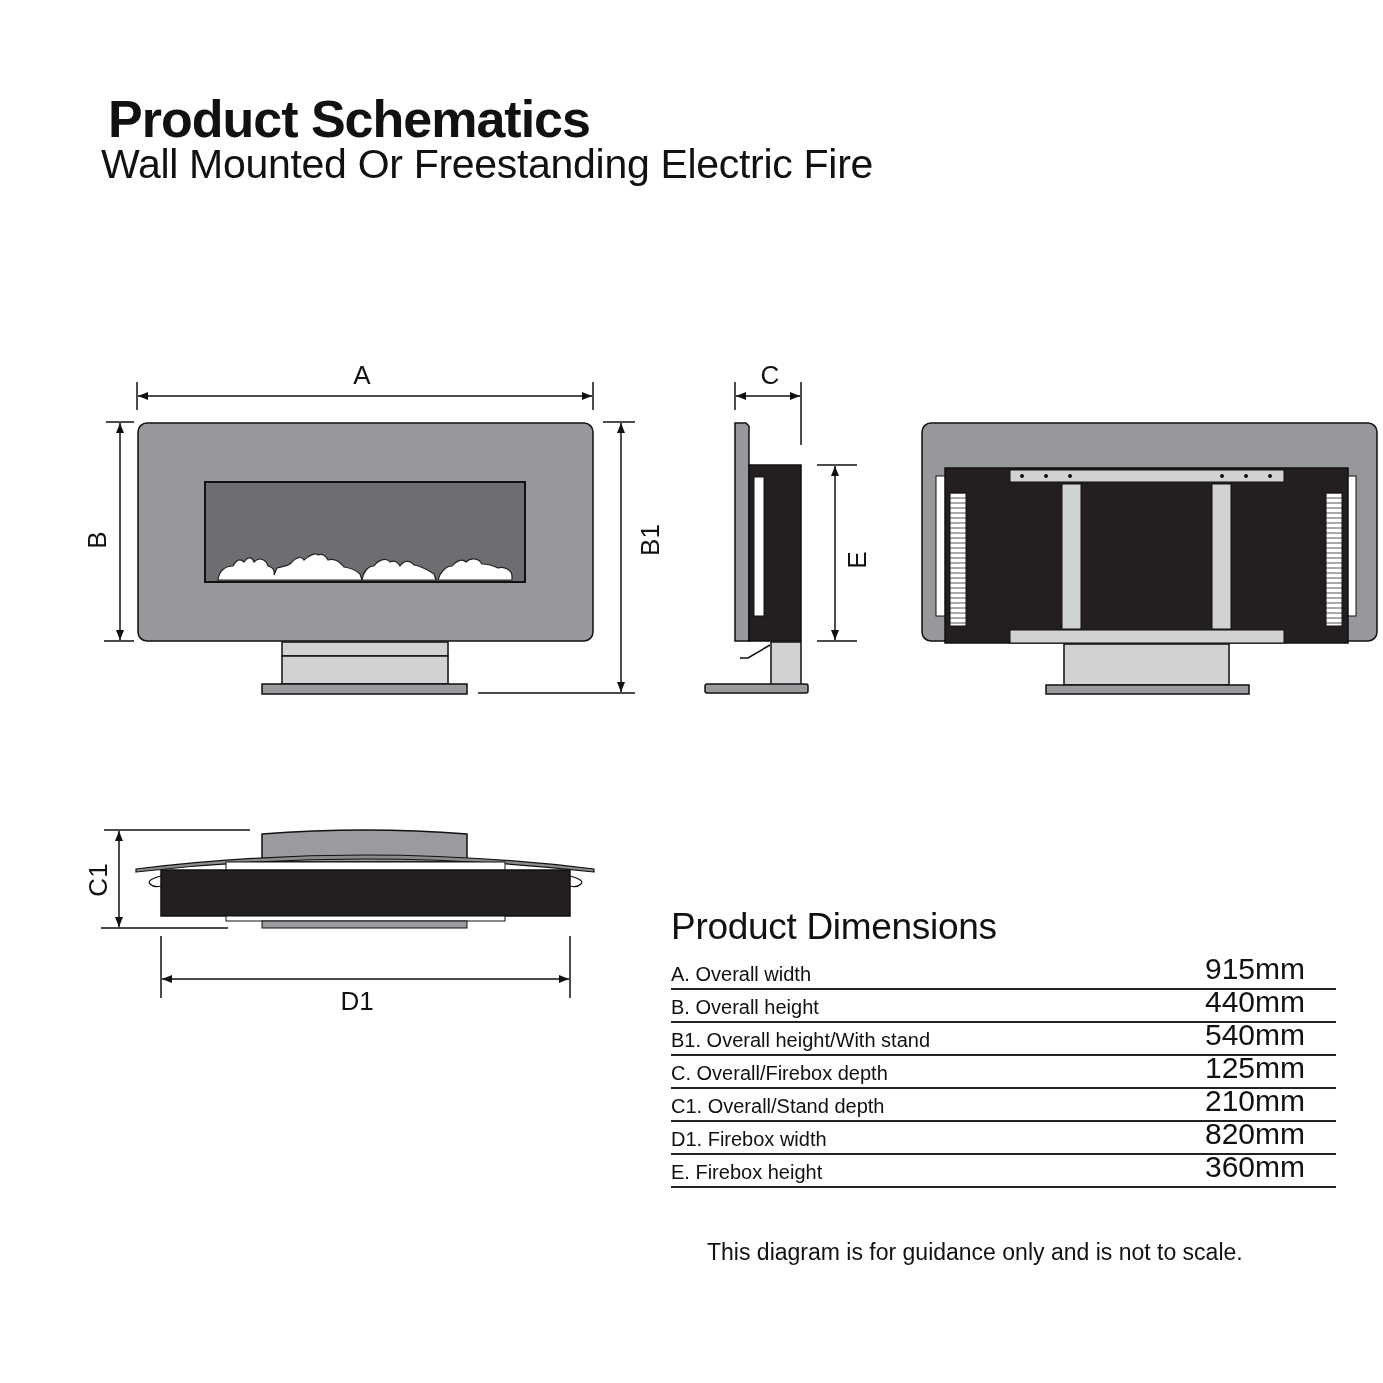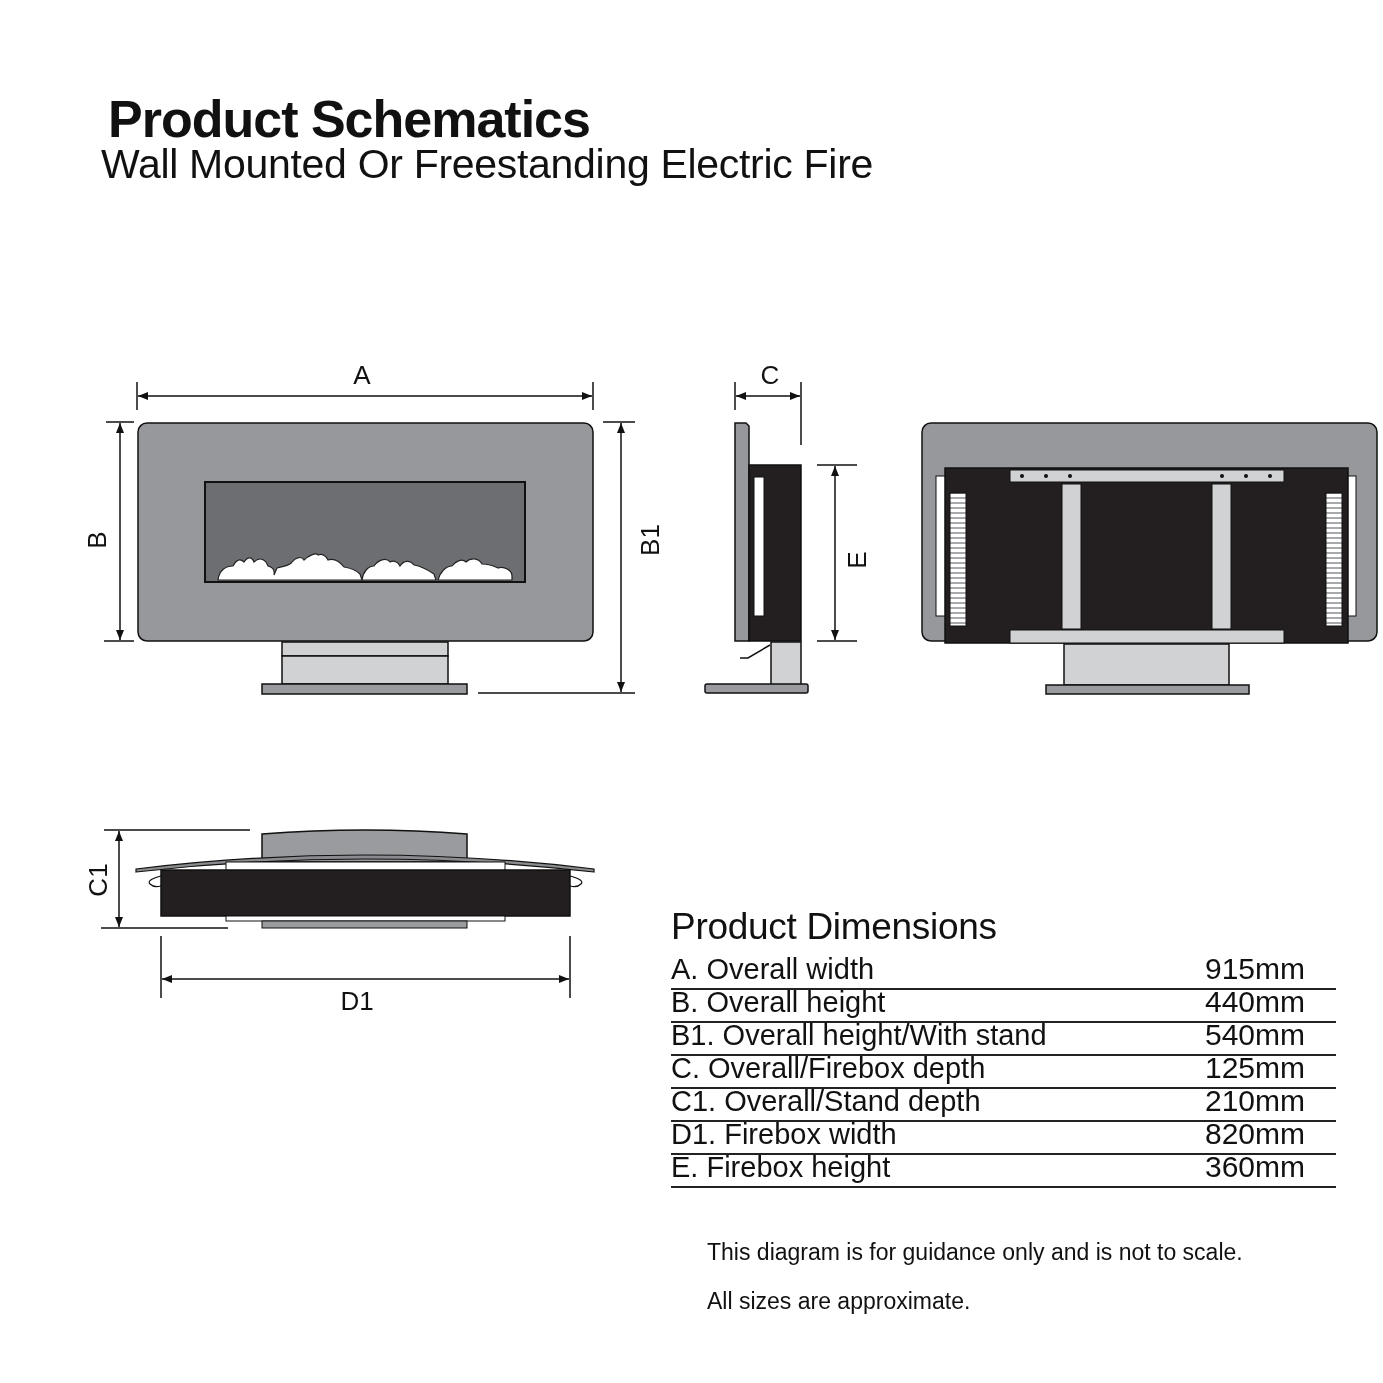--- a/index.html
+++ b/index.html
@@ -4,21 +4,21 @@
   <style>
     html, body { margin: 0; padding: 0; background: #ffffff; }
     body { width: 1383px; height: 1383px; position: relative; overflow: hidden; font-family: "Liberation Sans", sans-serif; color: #111; }
     .title { position: absolute; left: 93px; top: 78px; font-size: 52px; font-weight: bold; letter-spacing: -1px; margin: 15px; line-height: 1; }
     .subtitle { position: absolute; left: 93px; top: 136px; font-size: 41px; font-weight: normal; margin: 8px; line-height: 1; letter-spacing: -0.3px; }
     svg.drawing { position: absolute; left: 0; top: 0; }
     .dim-label { font-family: "Liberation Sans", sans-serif; font-size: 26px; fill: #111; }
     .dims { position: absolute; left: 671px; top: 908px; width: 665px; }
     .dims h2 { font-size: 37px; font-weight: normal; margin: 0 0 14px 0; line-height: 1; letter-spacing: -0.3px; }
     .dim-row { display: flex; justify-content: space-between; border-bottom: 2px solid #222; height: 31px; align-items: flex-end; padding-bottom: 1px; box-sizing: border-box; margin-bottom: 2px; }
-    .dim-row .lbl { font-size: 29px; line-height: 1; padding-bottom: 3px; }
+    .dim-row .lbl { font-size: 20px; line-height: 1; padding-bottom: 3px; }
     .dim-row .val { font-size: 30px; line-height: 1; width: 162px; text-align: center; padding-bottom: 3px; }
     .notes { position: absolute; left: 691px; top: 1220px; font-size: 23px; line-height: 33px; }
     .notes p { margin: 16px; }
   </style>
 </head>
 <body>
 
 <h1 class="title">Product Schematics</h1>
 <h2 class="subtitle">Wall Mounted Or Freestanding Electric Fire</h2>
 
@@ -170,14 +170,13 @@
     <span class="val">820mm</span>
   </div>
   <div class="dim-row">
     <span class="lbl">E. Firebox height</span>
     <span class="val">360mm</span>
   </div>
 </section>
 
 <div class="notes">
   <p>This diagram is for guidance only and is not to scale.</p>
-  <p>All sizes are approximate.</p>
 </div>
 
 </body></html>

